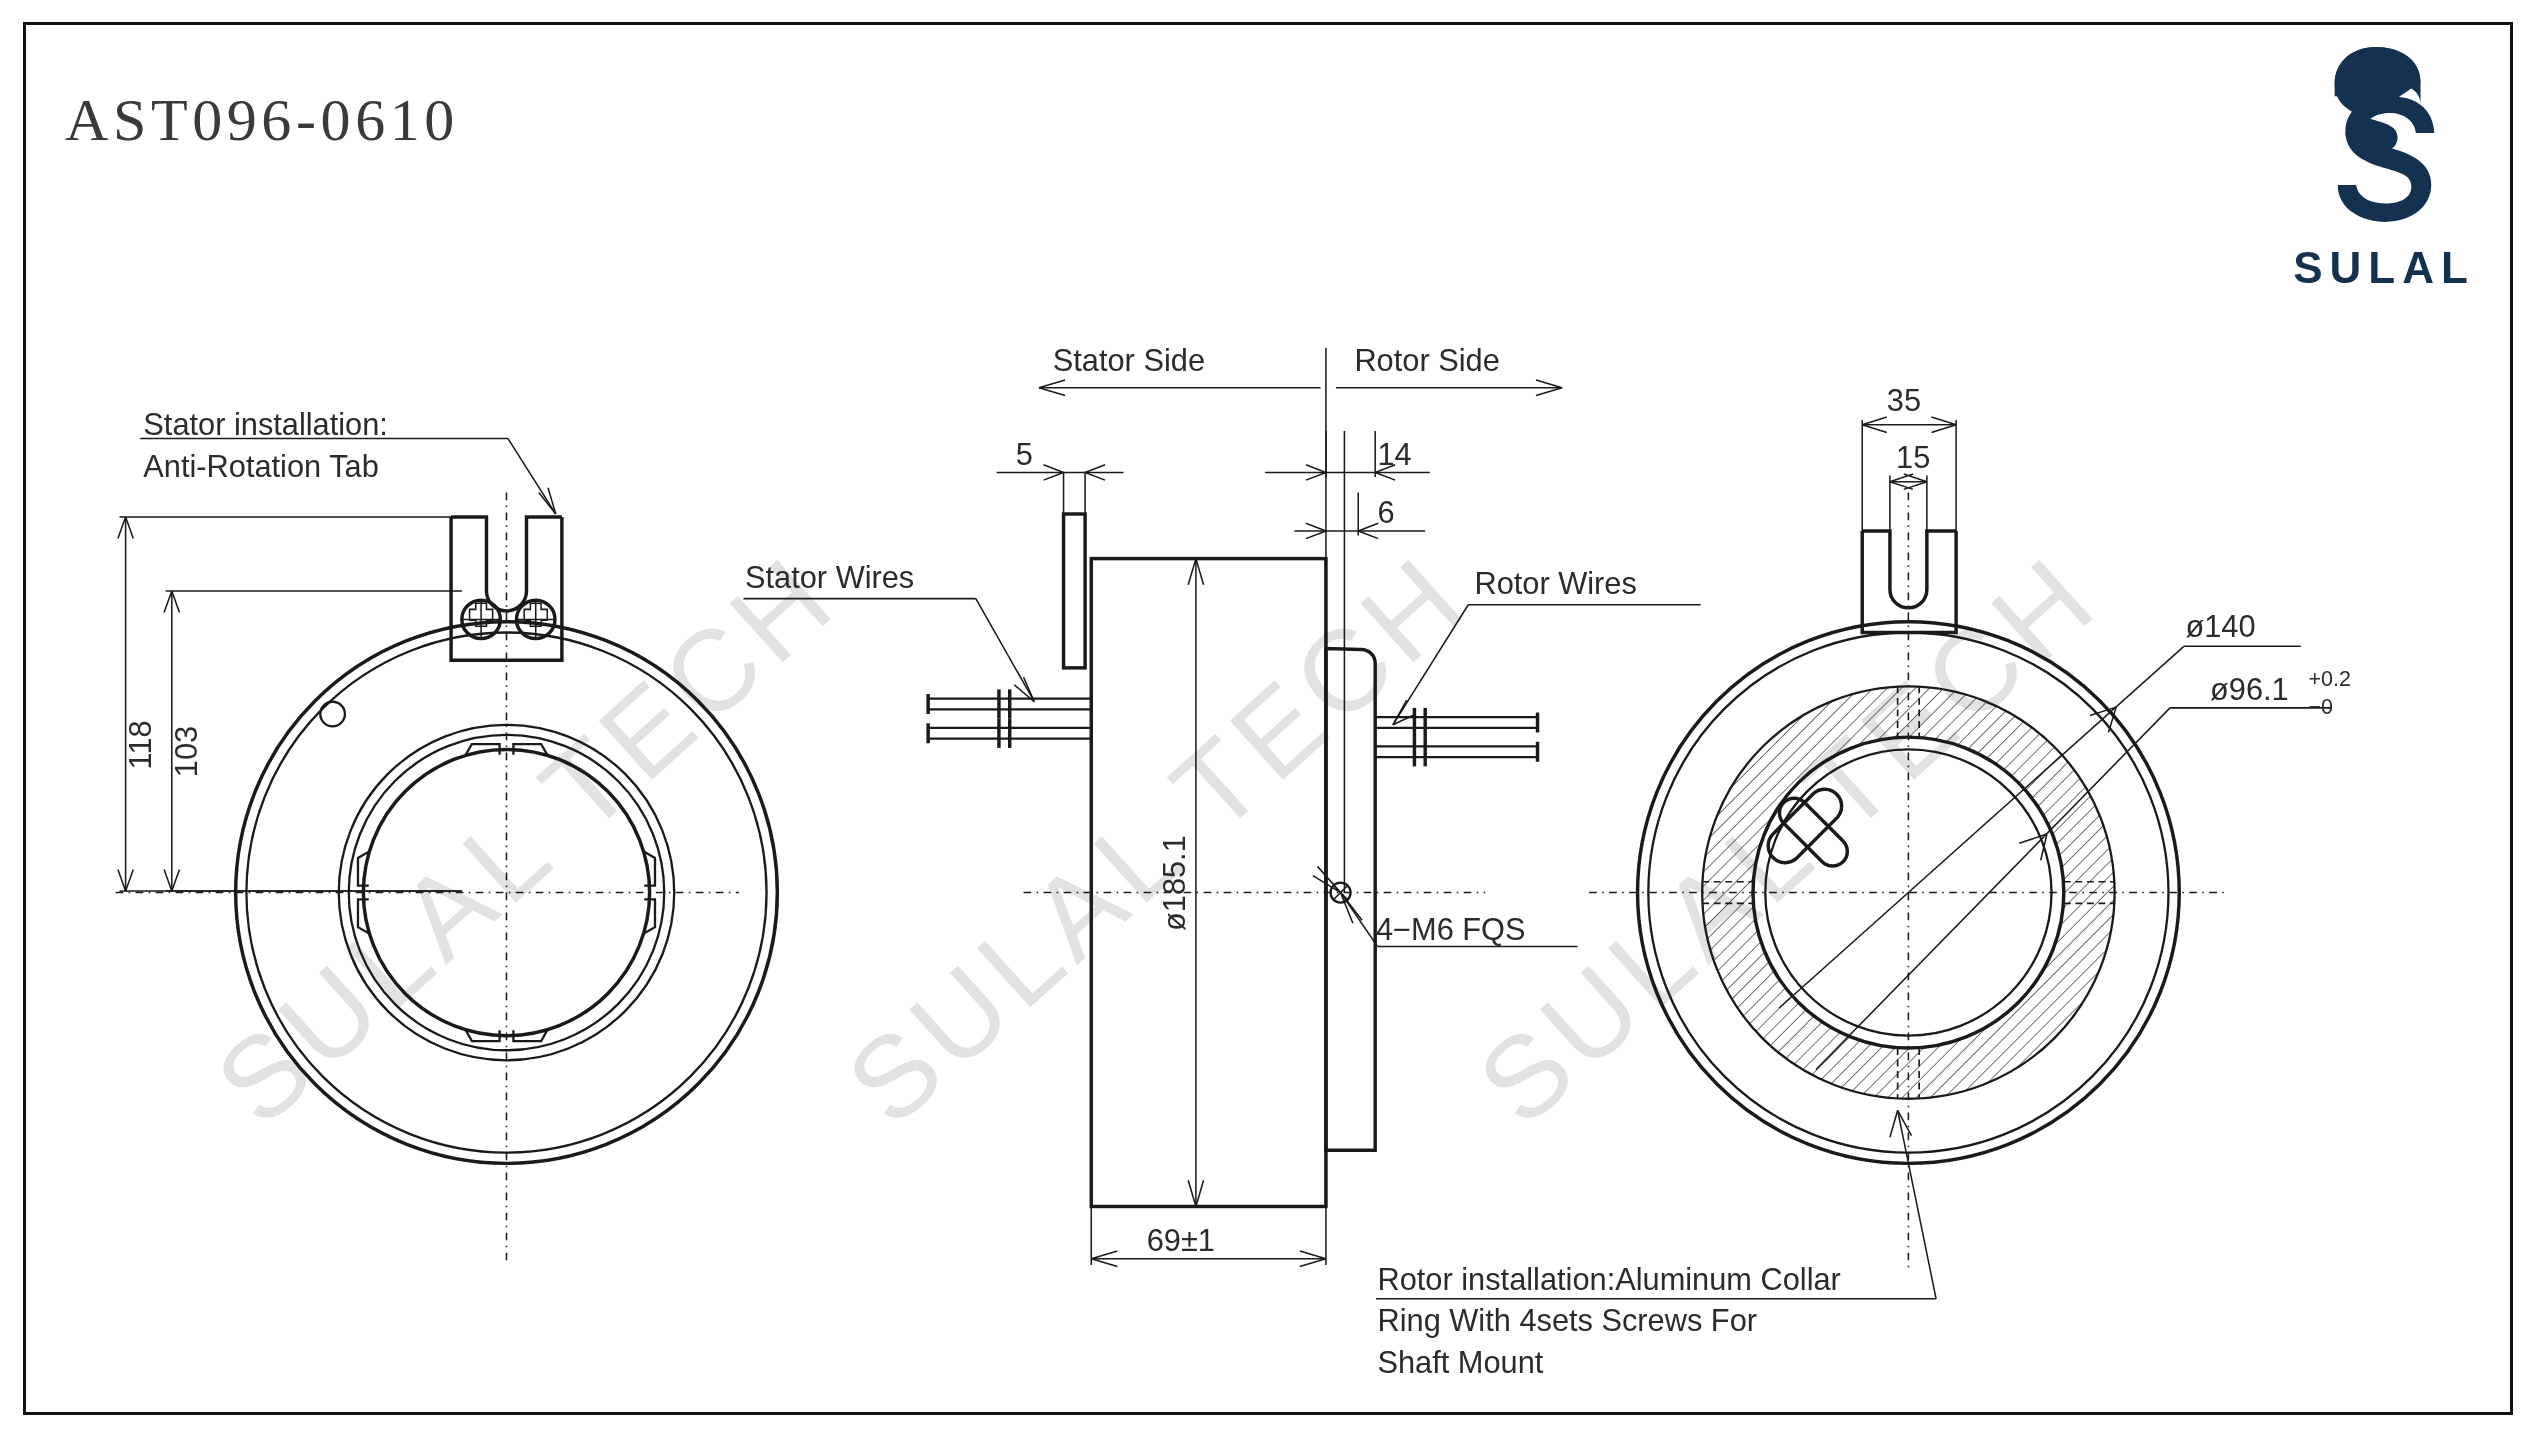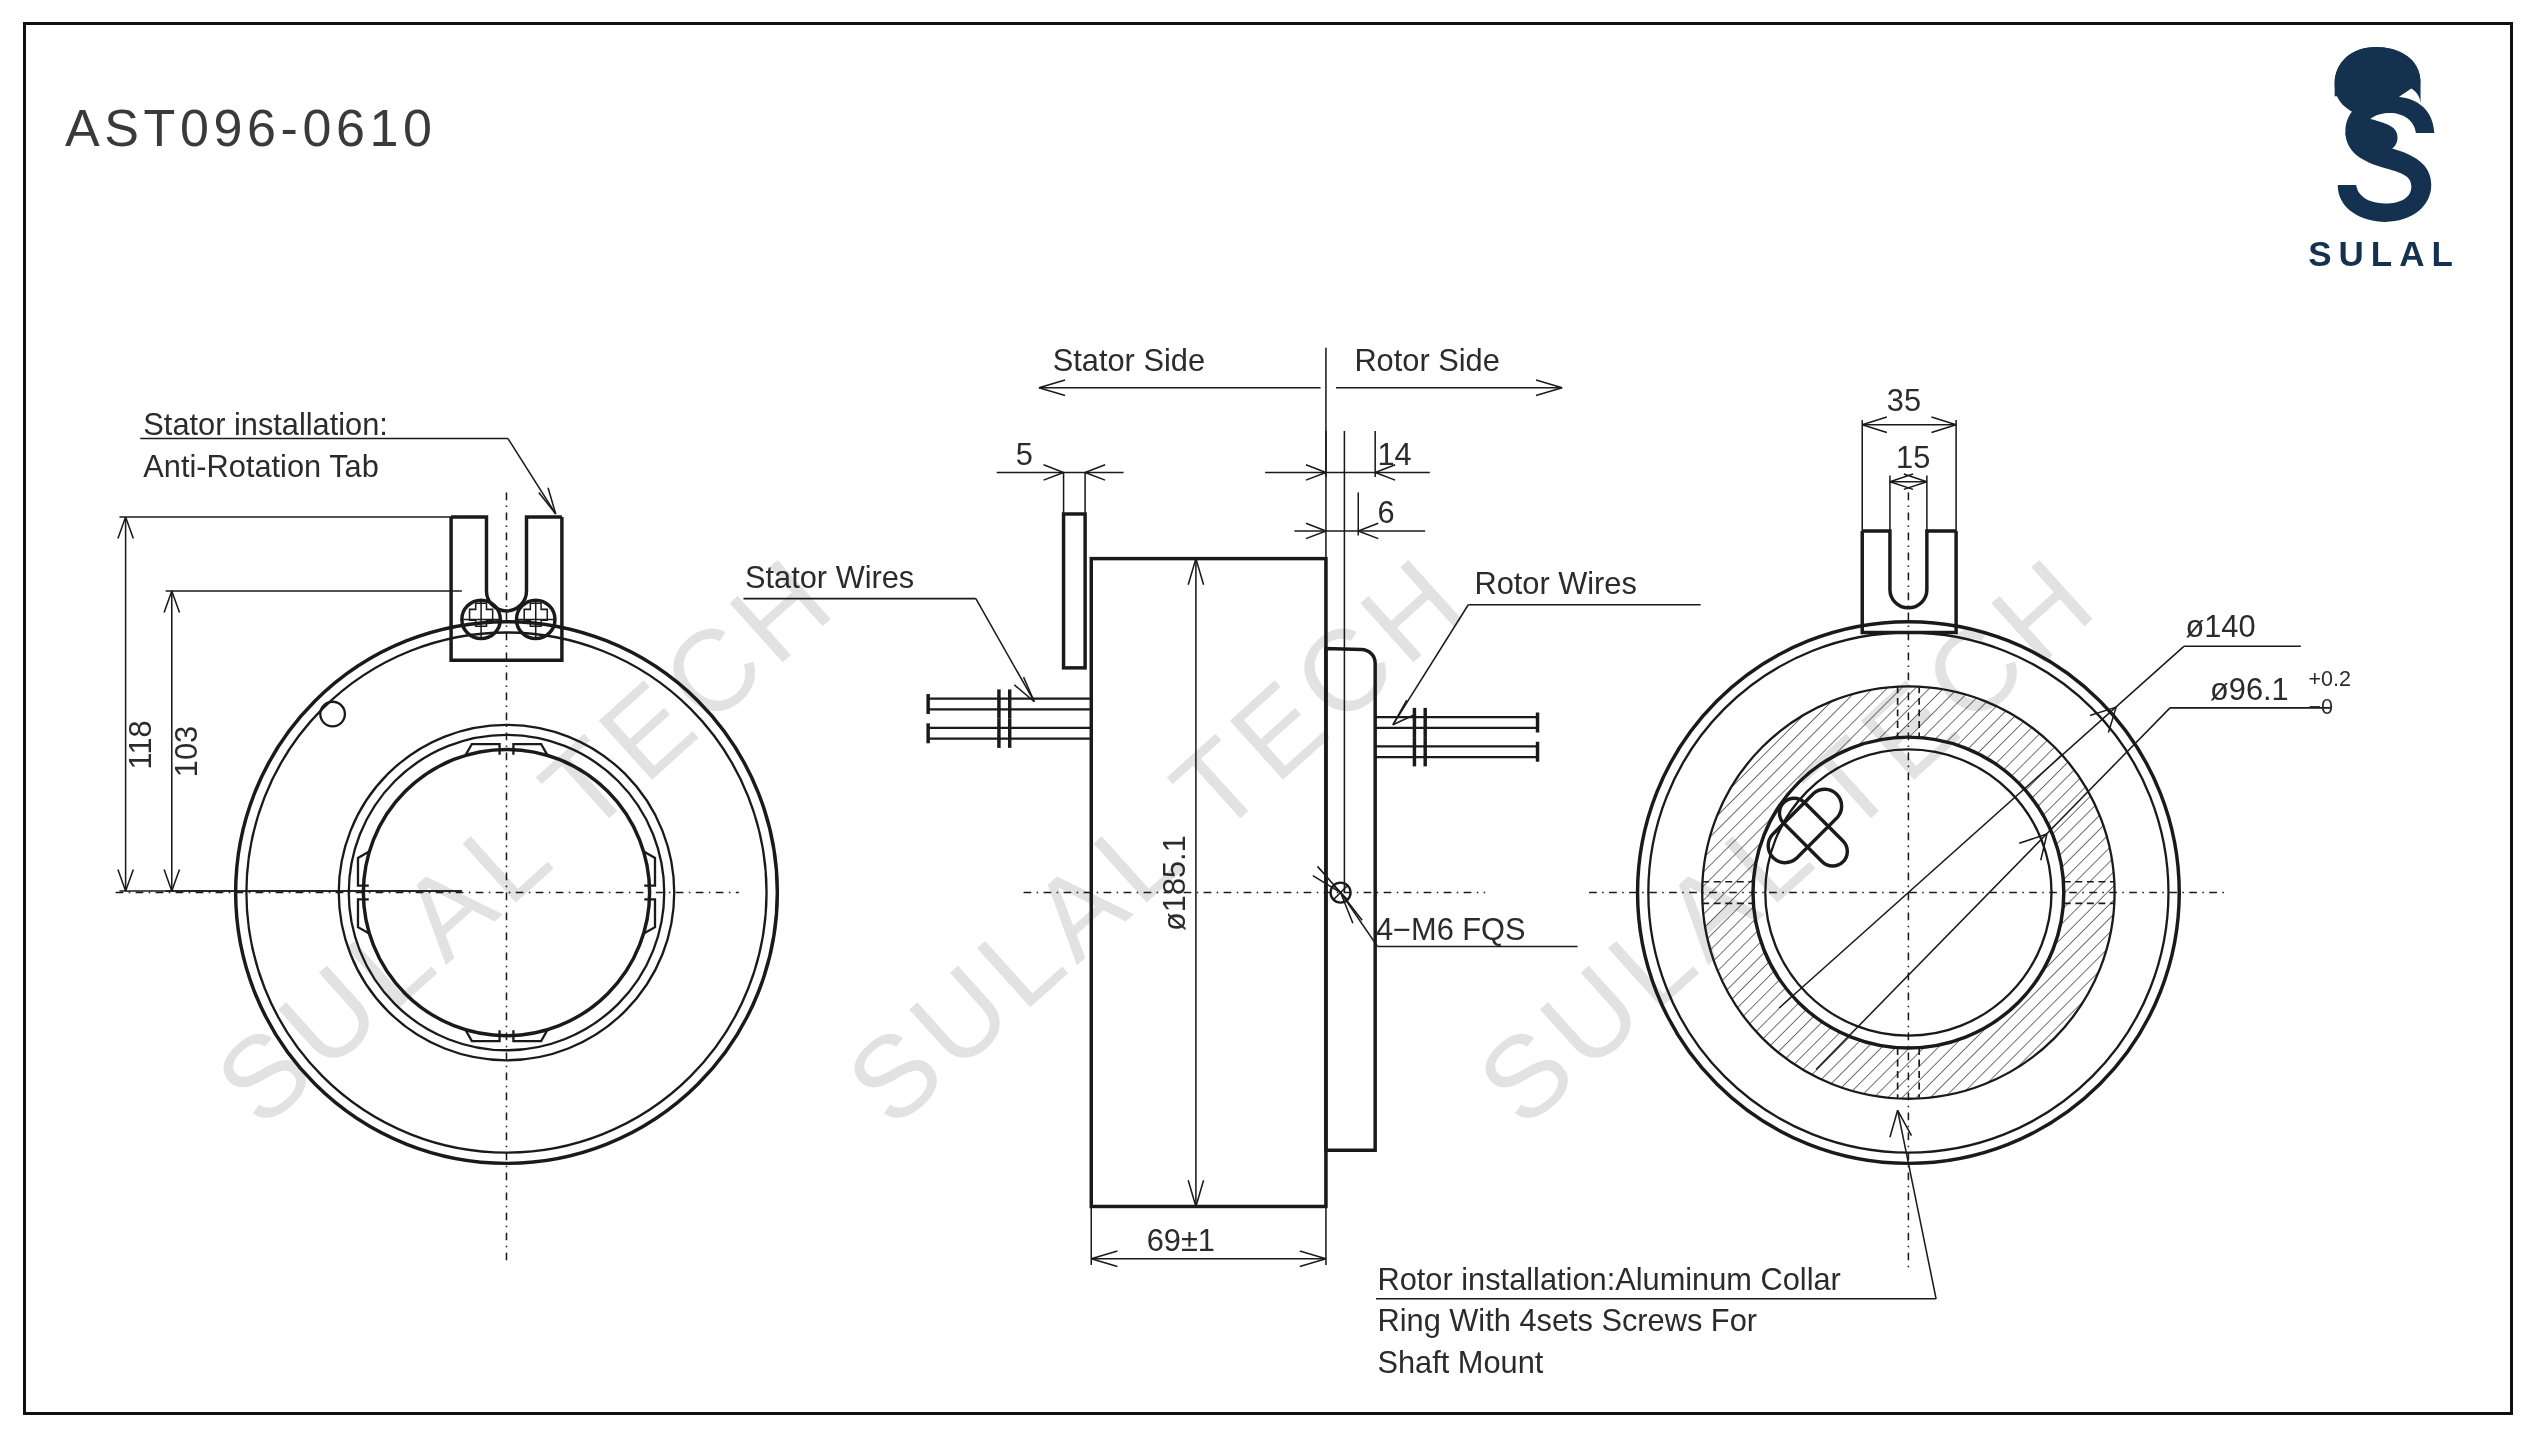--- a/index.html
+++ b/index.html
@@ -1,22 +1,22 @@
 <!DOCTYPE html>
 <html style="font-size:12.3px"><head>
 <meta charset="utf-8">
 <style>
   html,body{margin:0;padding:0;background:#ffffff;}
   body{font-family:"Liberation Sans",sans-serif;}
   #page{position:relative;width:2538px;height:1455px;background:#ffffff;overflow:hidden;}
   #frame{position:absolute;left:23px;top:21.5px;width:2490px;height:1393px;border:3.8px solid #111;box-sizing:border-box;}
-  #title{position:absolute;left:65px;top:98px;font-size:52px;letter-spacing:4.6px;color:#3a3a3a;font-family:Liberation Sans, sans-serif;font-weight:300;}
+  #title{position:absolute;left:65px;top:86px;font-size:60px;letter-spacing:4.6px;color:#3a3a3a;font-family:Liberation Serif, serif;font-weight:300;}
   #logo{position:absolute;right:54px;top:42px;width:200px;text-align:center;}
   #logo .mark{width:115px;height:185px;margin:0 auto;display:block;}
-  #logo .wordmark{font-size:35px;font-weight:700;letter-spacing:7px;color:#14314f;margin-top:7px;font-family:"Liberation Sans",sans-serif;}
+  #logo .wordmark{font-size:44px;font-weight:700;letter-spacing:7px;color:#14314f;margin-top:16px;font-family:"Liberation Sans",sans-serif;}
   svg.draw{position:absolute;left:0;top:0;width:2538px;height:1455px;pointer-events:none;}
   .wm{fill:#e2e2e2;font-size:150px;font-family:"Liberation Sans",sans-serif;letter-spacing:10px;font-weight:400;}
   text.lbl{font-family:"Liberation Sans",sans-serif;fill:#2b2b2b;font-weight:300;}
   .ln{stroke:#1a1a1a;fill:none;}
   .thin{stroke-width:2;}
   .med{stroke-width:3;}
   .thick{stroke-width:4.5;}
   .dash{stroke-dasharray:10 7 2 7;stroke-width:2;}
   .hid{stroke-dasharray:9 6;stroke-width:2.2;}
   .hatch{stroke:#1a1a1a;stroke-width:1.6;}

